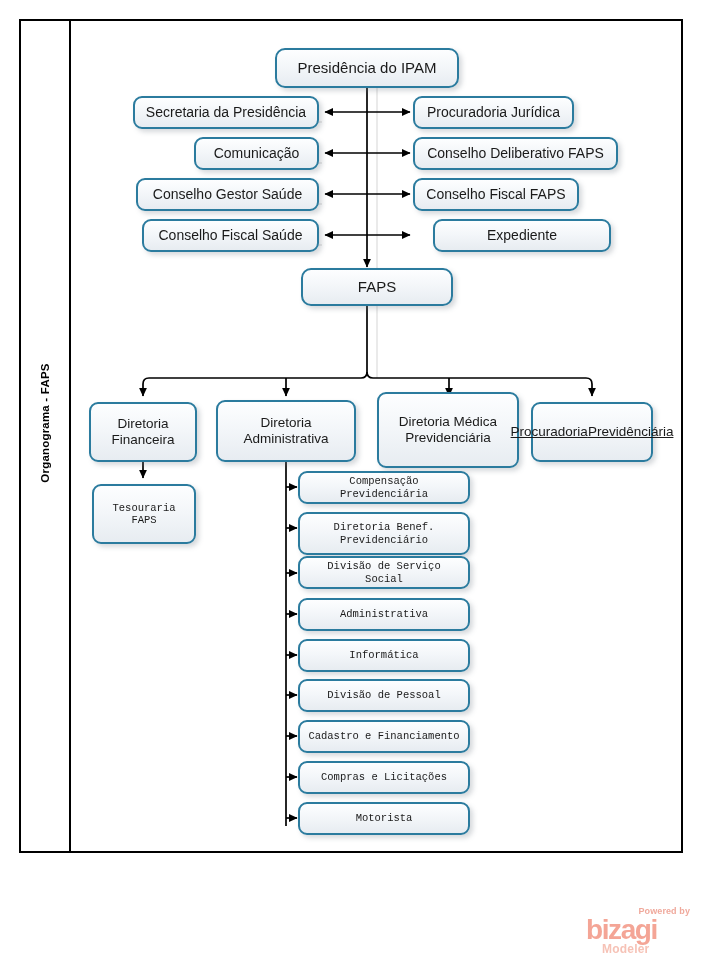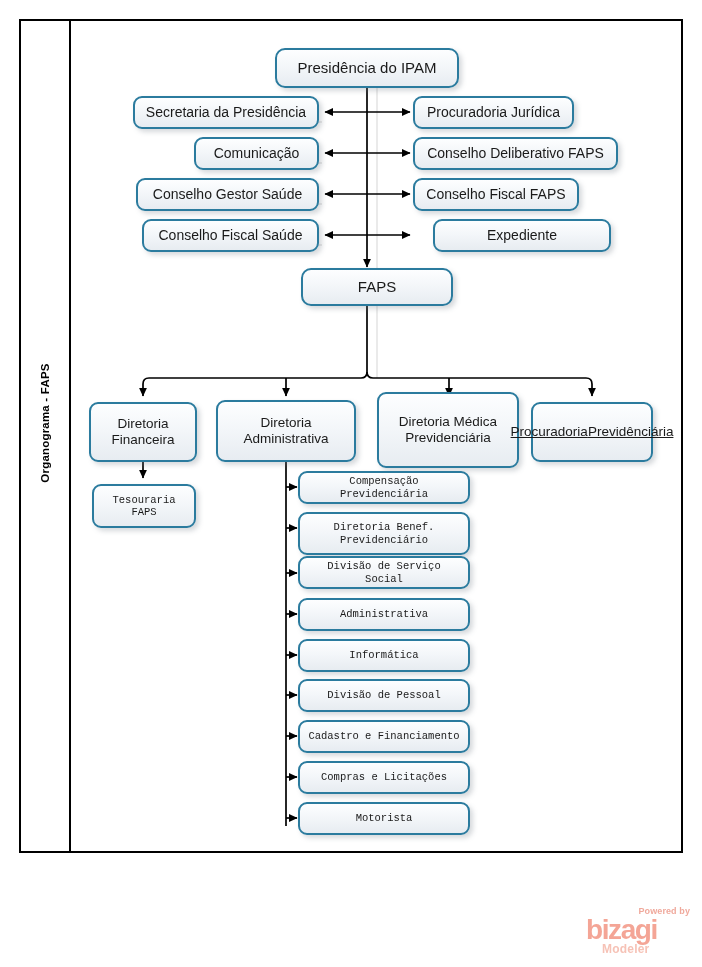--- a/index.html
+++ b/index.html
@@ -209,21 +209,21 @@
   </div>
   <div class="node lvl3" style="left:377px; top:392px; width:142px; height:76px; flex-direction:column;">
     <span>Diretoria Médica</span>
     <span>Previdenciária</span>
   </div>
   <div class="node lvl3" style="left:531px; top:402px; width:122px; height:60px; flex-direction:row;text-decoration:underline;">
     <span>Procuradoria</span>
     <span>Previdênciária</span>
   </div>
 
-  <div class="node lvl4" style="left:92px; top:484px; width:104px; height:44px;">Tesouraria FAPS</div>
+  <div class="node lvl4" style="left:92px; top:484px; width:104px; height:60px;">Tesouraria FAPS</div>
 
   <div class="node lvl4" style="left:298px; top:471px; width:172px; height:33px;">Compensação Previdenciária</div>
   <div class="node lvl4" style="left:298px; top:512px; width:172px; height:43px;">Diretoria Benef. Previdenciário</div>
   <div class="node lvl4" style="left:298px; top:556px; width:172px; height:33px;">Divisão de Serviço Social</div>
   <div class="node lvl4" style="left:298px; top:598px; width:172px; height:33px;">Administrativa</div>
   <div class="node lvl4" style="left:298px; top:639px; width:172px; height:33px;">Informática</div>
   <div class="node lvl4" style="left:298px; top:679px; width:172px; height:33px;">Divisão de Pessoal</div>
   <div class="node lvl4" style="left:298px; top:720px; width:172px; height:33px;">Cadastro e Financiamento</div>
   <div class="node lvl4" style="left:298px; top:761px; width:172px; height:33px;">Compras e Licitações</div>
   <div class="node lvl4" style="left:298px; top:802px; width:172px; height:33px;">Motorista</div>

